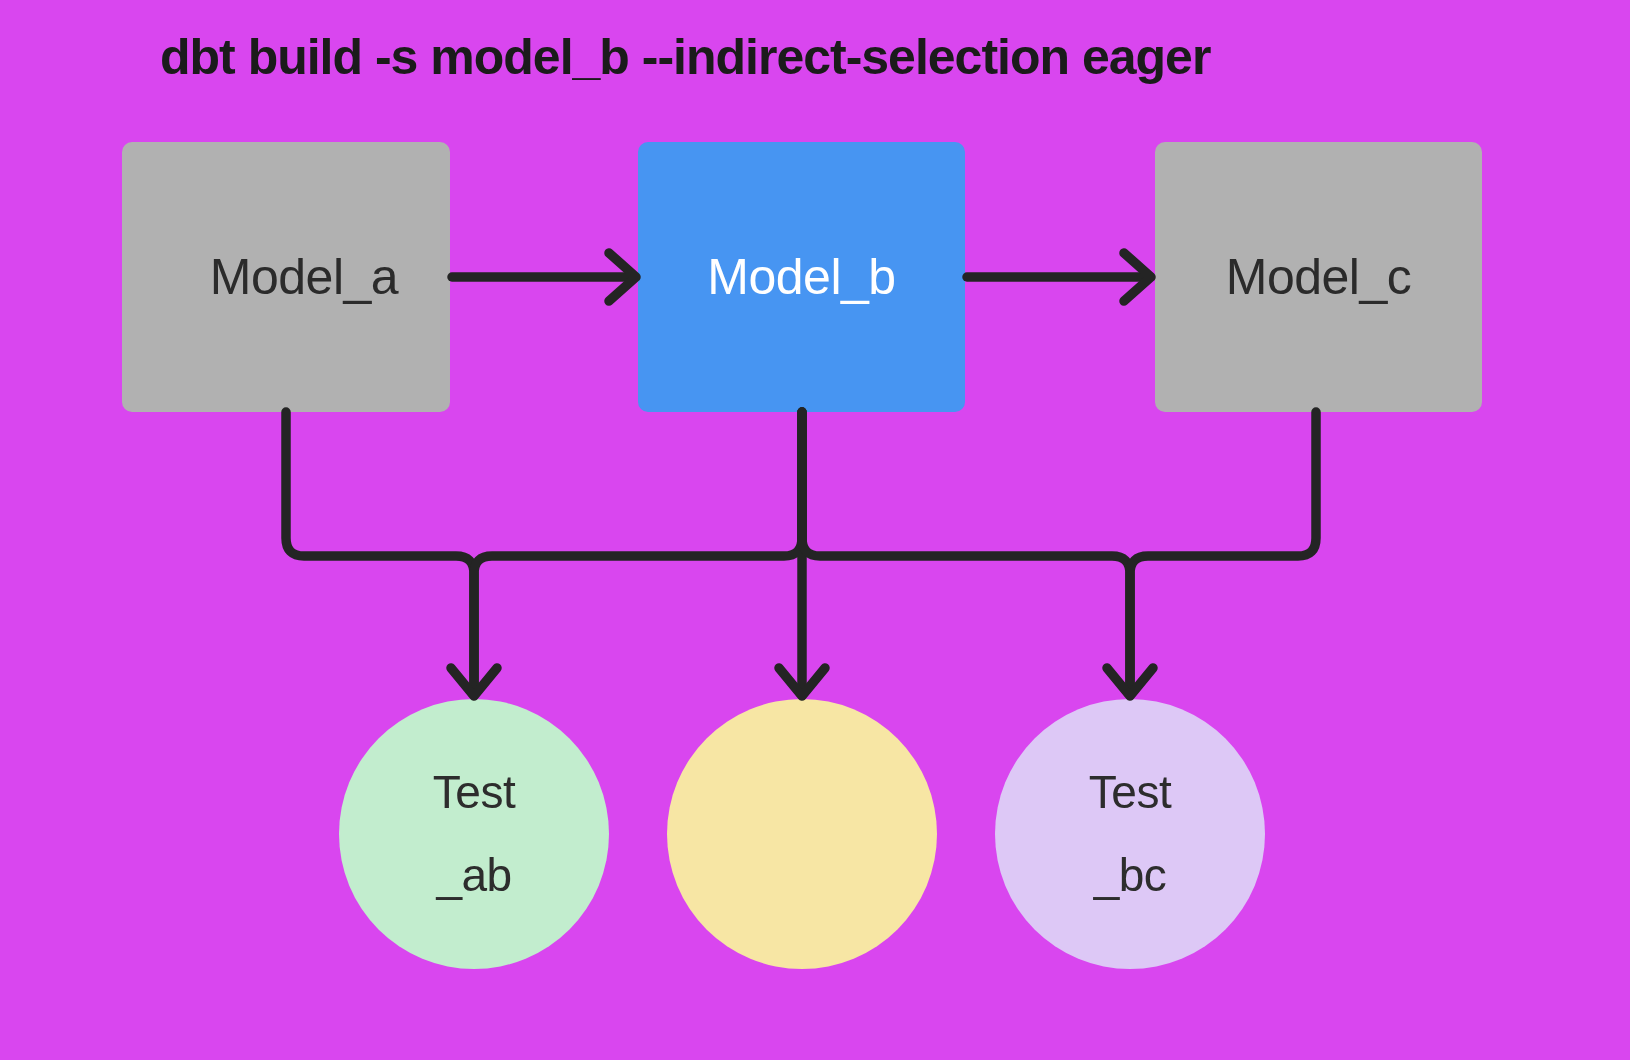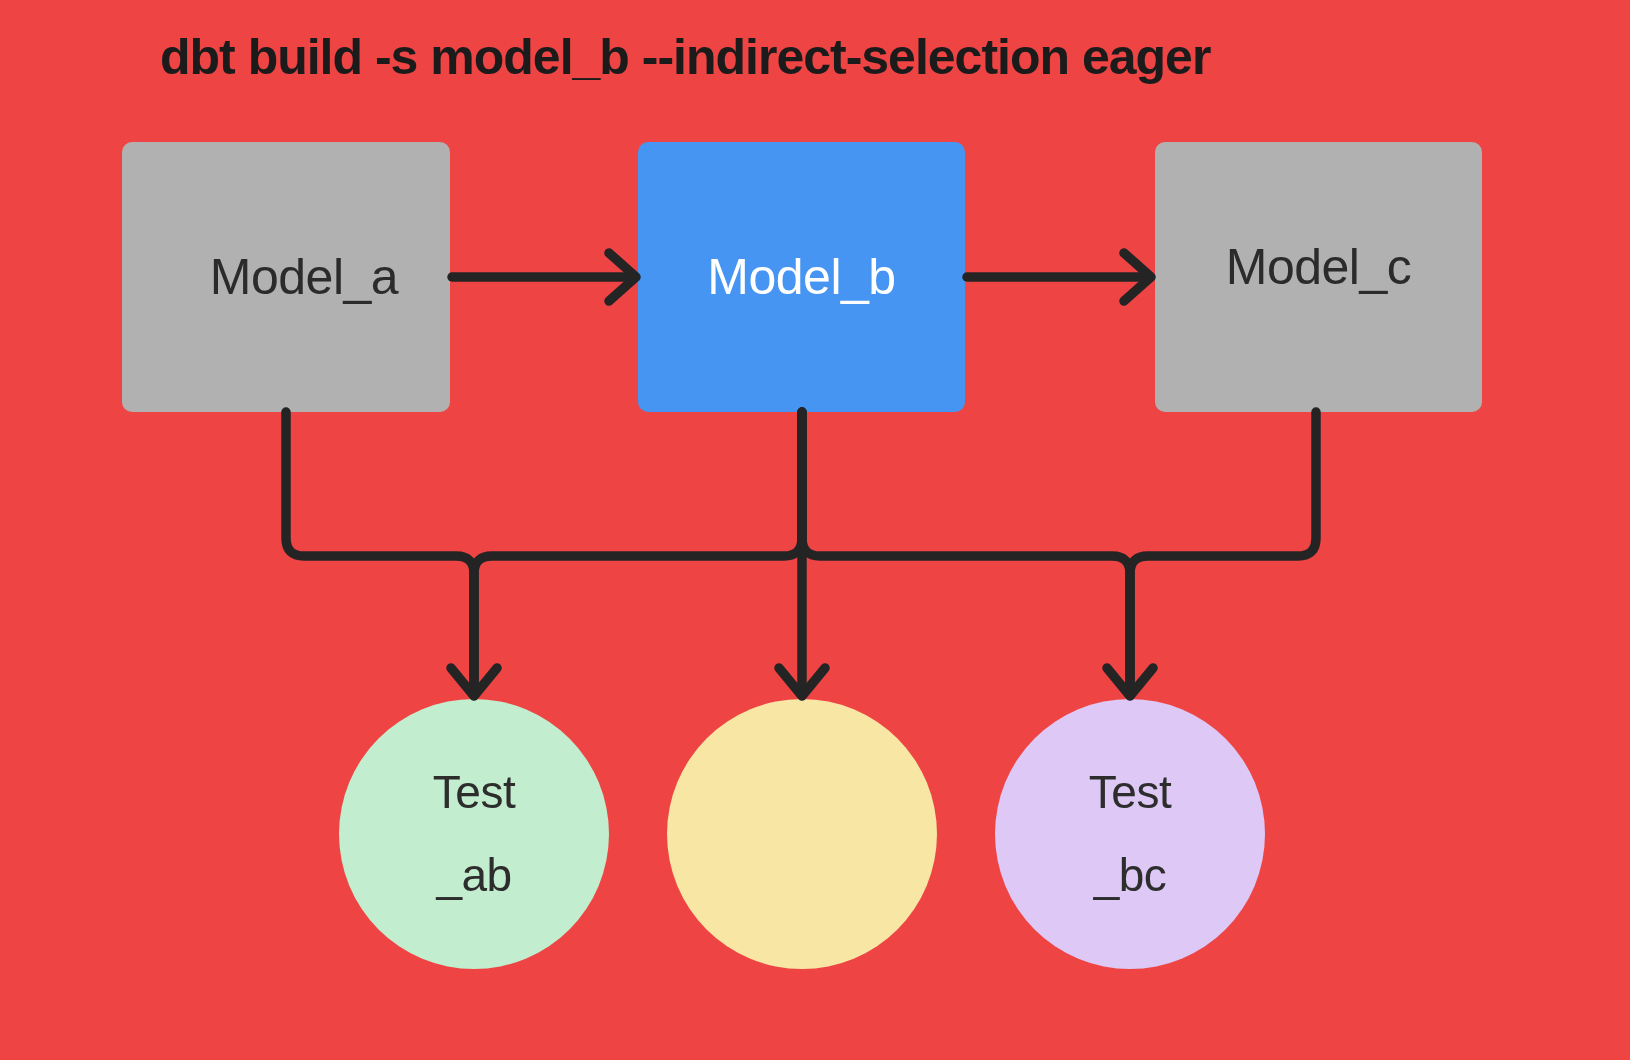--- a/index.html
+++ b/index.html
@@ -5,21 +5,21 @@
   html, body {
     margin: 0;
     padding: 0;
     background: #ffffff;
     font-family: "Liberation Sans", "DejaVu Sans", sans-serif;
   }
   #canvas {
     position: relative;
     width: 1630px;
     height: 1060px;
-    background: #ef4444;
+    background: #d946ef;
     overflow: hidden;
   }
   #edge-layer {
     position: absolute;
     left: 0;
     top: 0;
     width: 1630px;
     height: 1060px;
   }
   .title {
@@ -54,21 +54,21 @@
     text-align: center;
     font-size: 46px;
     font-weight: 500;
     letter-spacing: -0.5px;
     line-height: 1.8;
     color: #2d2d2d;
     pointer-events: none;
   }
   .lbl-model-a { left: 122px; top: 142px; width: 364px; height: 270px; }
   .lbl-model-b { left: 638px; top: 142px; width: 327px; height: 270px; }
-  .lbl-model-c { left: 1155px; top: 132px; width: 327px; height: 270px; border-radius: 10px; }
+  .lbl-model-c { left: 1155px; top: 142px; width: 327px; height: 270px; border-radius: 10px; }
   .lbl-test-ab { left: 339px; top: 699px; width: 270px; height: 270px; }
   .lbl-test-b  { left: 667px; top: 699px; width: 270px; height: 270px; }
   .lbl-test-bc { left: 995px; top: 699px; width: 270px; height: 270px; }
 </style>
 </head>
 <body>
 
 <div id="canvas">
 
   <svg id="edge-layer" viewBox="0 0 1630 1060" xmlns="http://www.w3.org/2000/svg">

